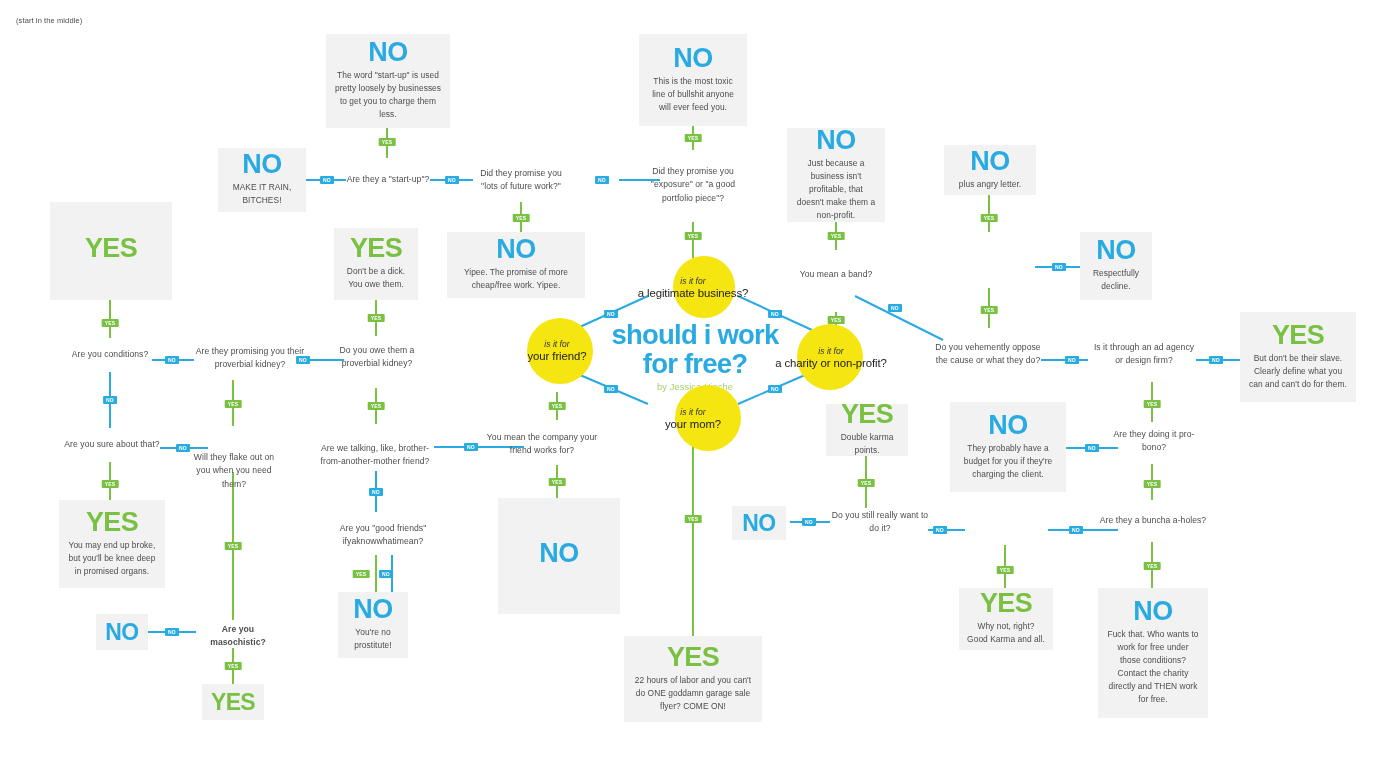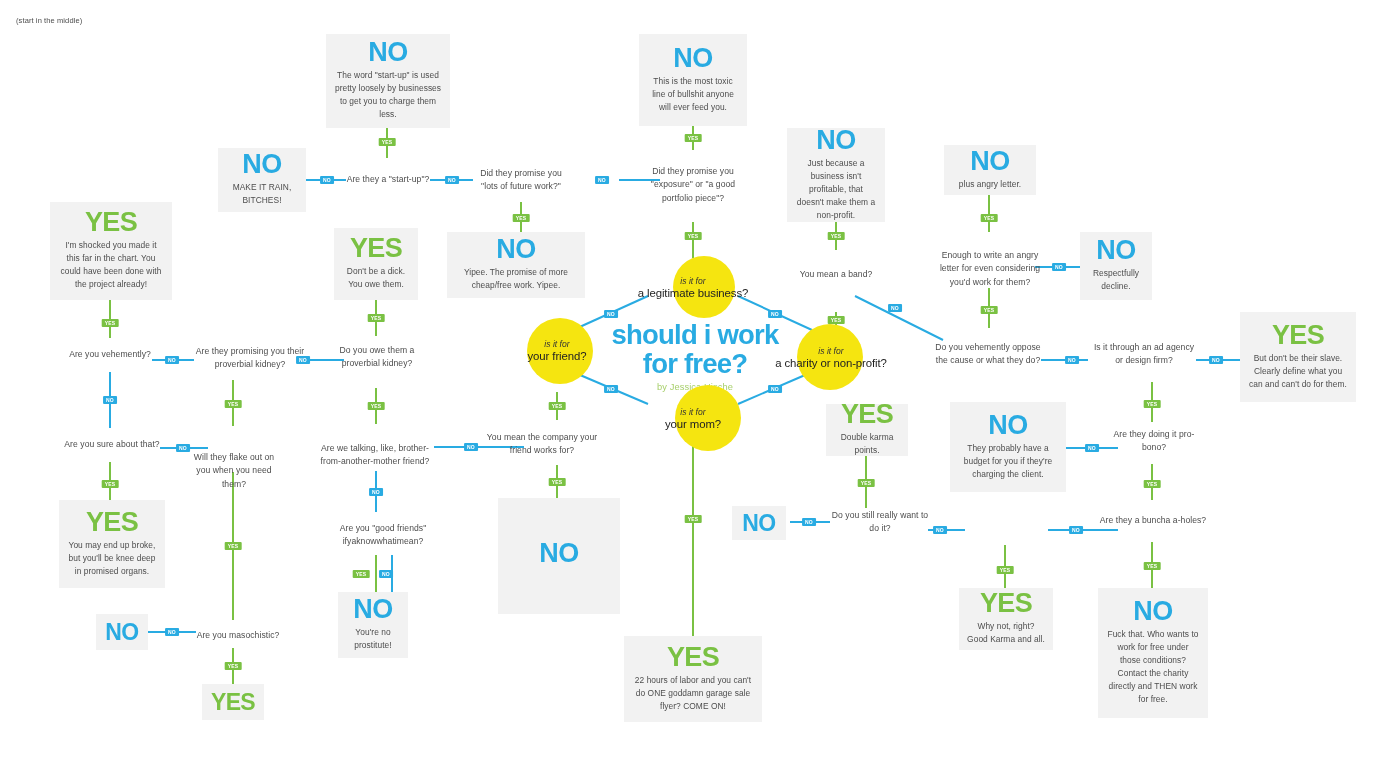--- a/index.html
+++ b/index.html
@@ -250,41 +250,40 @@
     <div class="pre">is it for</div>
     <div class="q">your mom?</div>
   </div>
 
   <div class="question" style="left:346px; top:158px; width:84px; height:44px;">Are they a "start-up"?</div>
 
   <div class="question" style="left:473px; top:150px; width:96px; height:60px;">Did they promise you "lots of future work?"</div>
 
   <div class="question" style="left:640px; top:148px; width:106px; height:74px;">Did they promise you "exposure" or "a good portfolio piece"?</div>
 
-  <div class="question" style="left:64px; top:338px; width:92px; height:34px;">Are you vehemently?</div>
+  <div class="question" style="left:64px; top:338px; width:92px; height:34px;">Are you conditions?</div>
 
   <div class="question" style="left:194px; top:334px; width:112px; height:48px;">Are they promising you their proverbial kidney?</div>
 
   <div class="question" style="left:327px; top:336px; width:100px; height:42px;">Do you owe them a proverbial kidney?</div>
 
   <div class="question" style="left:64px; top:428px; width:96px; height:34px;">Are you sure about that?</div>
 
   <div class="question" style="left:192px; top:440px; width:84px; height:62px;">Will they flake out on you when you need them?</div>
 
   <div class="question" style="left:320px; top:424px; width:110px; height:62px;">Are we talking, like, brother-from-another-mother friend?</div>
 
   <div class="question" style="left:320px; top:512px; width:126px; height:46px;">Are you "good friends" ifyaknowwhatimean?</div>
 
-  <div class="question" style="left:196px; top:620px; width:84px; height:32px;">Are you masochistic?</div>
+  <div class="question" style="left:196px; top:620px; width:84px; height:32px;font-weight:bold;">Are you masochistic?</div>
 
   <div class="question" style="left:484px; top:420px; width:116px; height:48px;">You mean the company your friend works for?</div>
 
   <div class="question" style="left:794px; top:258px; width:84px; height:34px;">You mean a band?</div>
 
-  <div class="question" style="left:932px; top:238px; width:116px; height:62px;">Enough to write an angry letter for even considering you'd work for them?</div>
 
   <div class="question" style="left:932px; top:330px; width:112px; height:48px;">Do you vehemently oppose the cause or what they do?</div>
 
   <div class="question" style="left:1092px; top:330px; width:104px; height:48px;">Is it through an ad agency or design firm?</div>
 
   <div class="question" style="left:1106px; top:424px; width:96px; height:34px;">Are they doing it pro-bono?</div>
 
   <div class="question" style="left:1096px; top:504px; width:114px; height:34px;">Are they a buncha a-holes?</div>
 
   <div class="question" style="left:828px; top:505px; width:104px; height:34px;">Do you still really want to do it?</div>
@@ -315,21 +314,20 @@
     <div class="body">MAKE IT RAIN, BITCHES!</div>
   </div>
 
   <div class="outcome no big" style="left:1080px; top:232px; width:72px; height:68px;">
     <div class="verdict">NO</div>
     <div class="body">Respectfully decline.</div>
   </div>
 
   <div class="outcome yes big" style="left:50px; top:202px; width:122px; height:98px;">
     <div class="verdict">YES</div>
-    <div class="body">I'm shocked you made it this far in the chart. You could have been done with the project already!</div>
   </div>
 
   <div class="outcome yes big" style="left:334px; top:228px; width:84px; height:72px;">
     <div class="verdict">YES</div>
     <div class="body">Don't be a dick. You owe them.</div>
   </div>
 
   <div class="outcome no big" style="left:447px; top:232px; width:138px; height:66px;">
     <div class="verdict">NO</div>
     <div class="body">Yipee. The promise of more cheap/free work. Yipee.</div>

